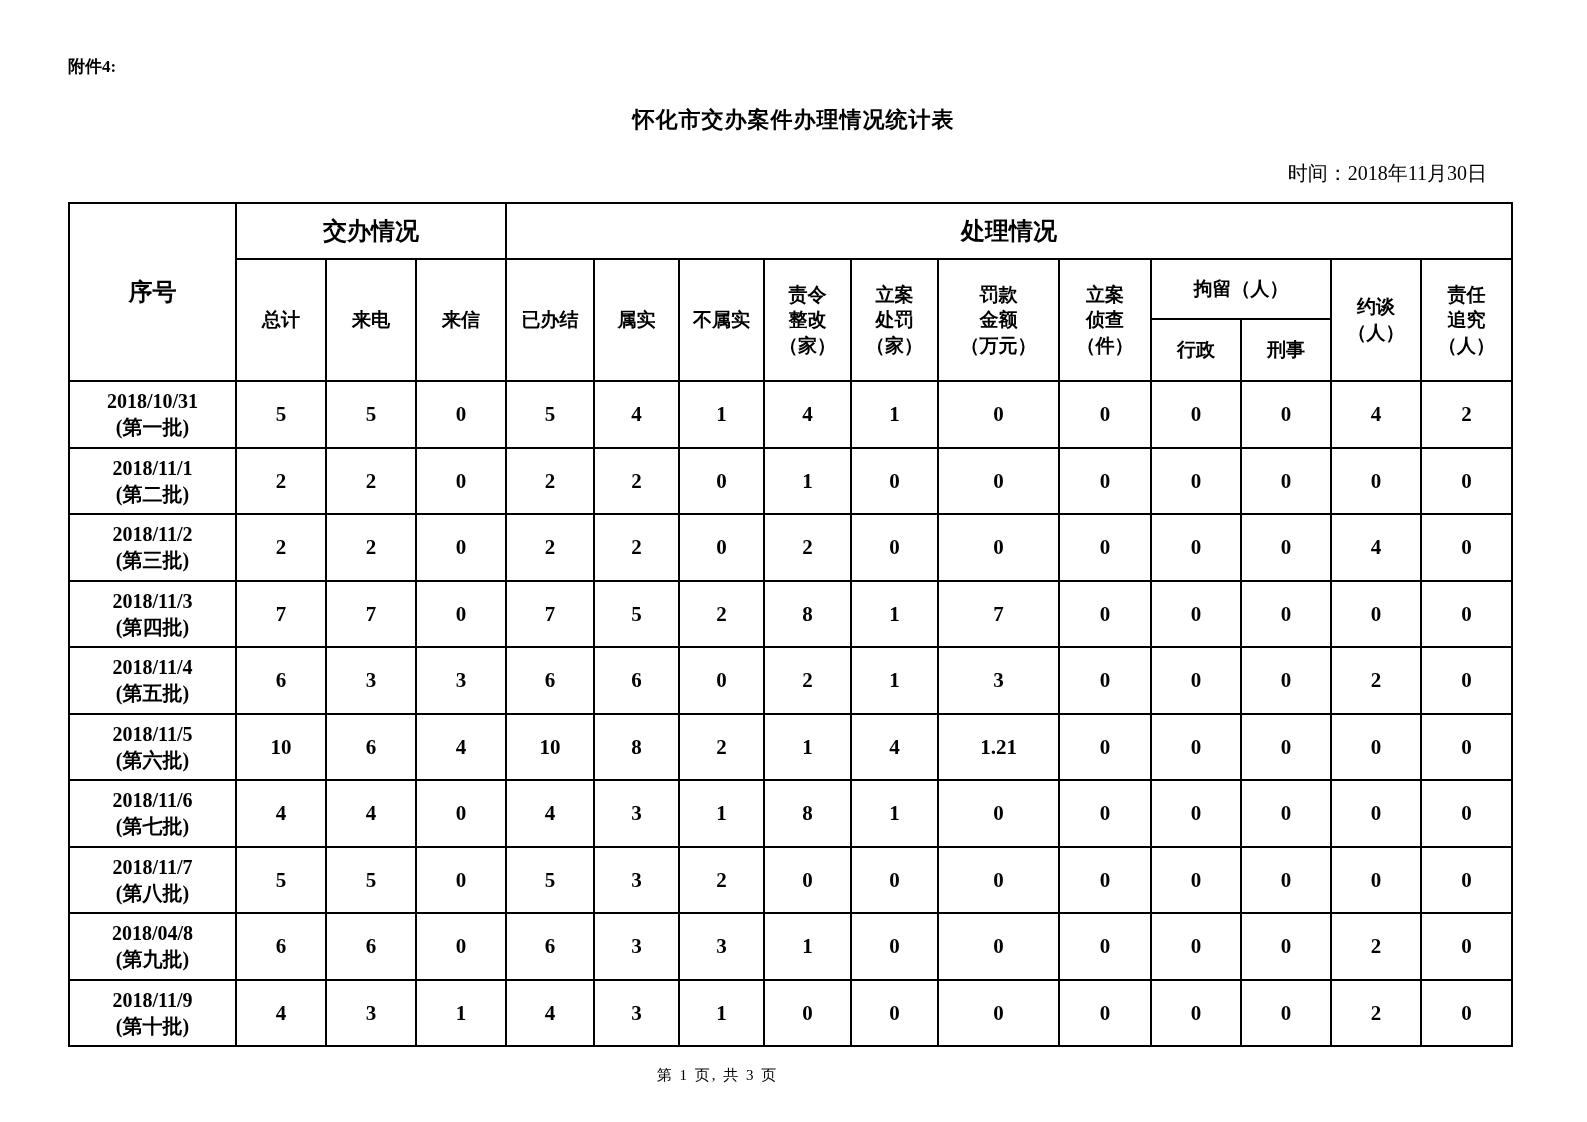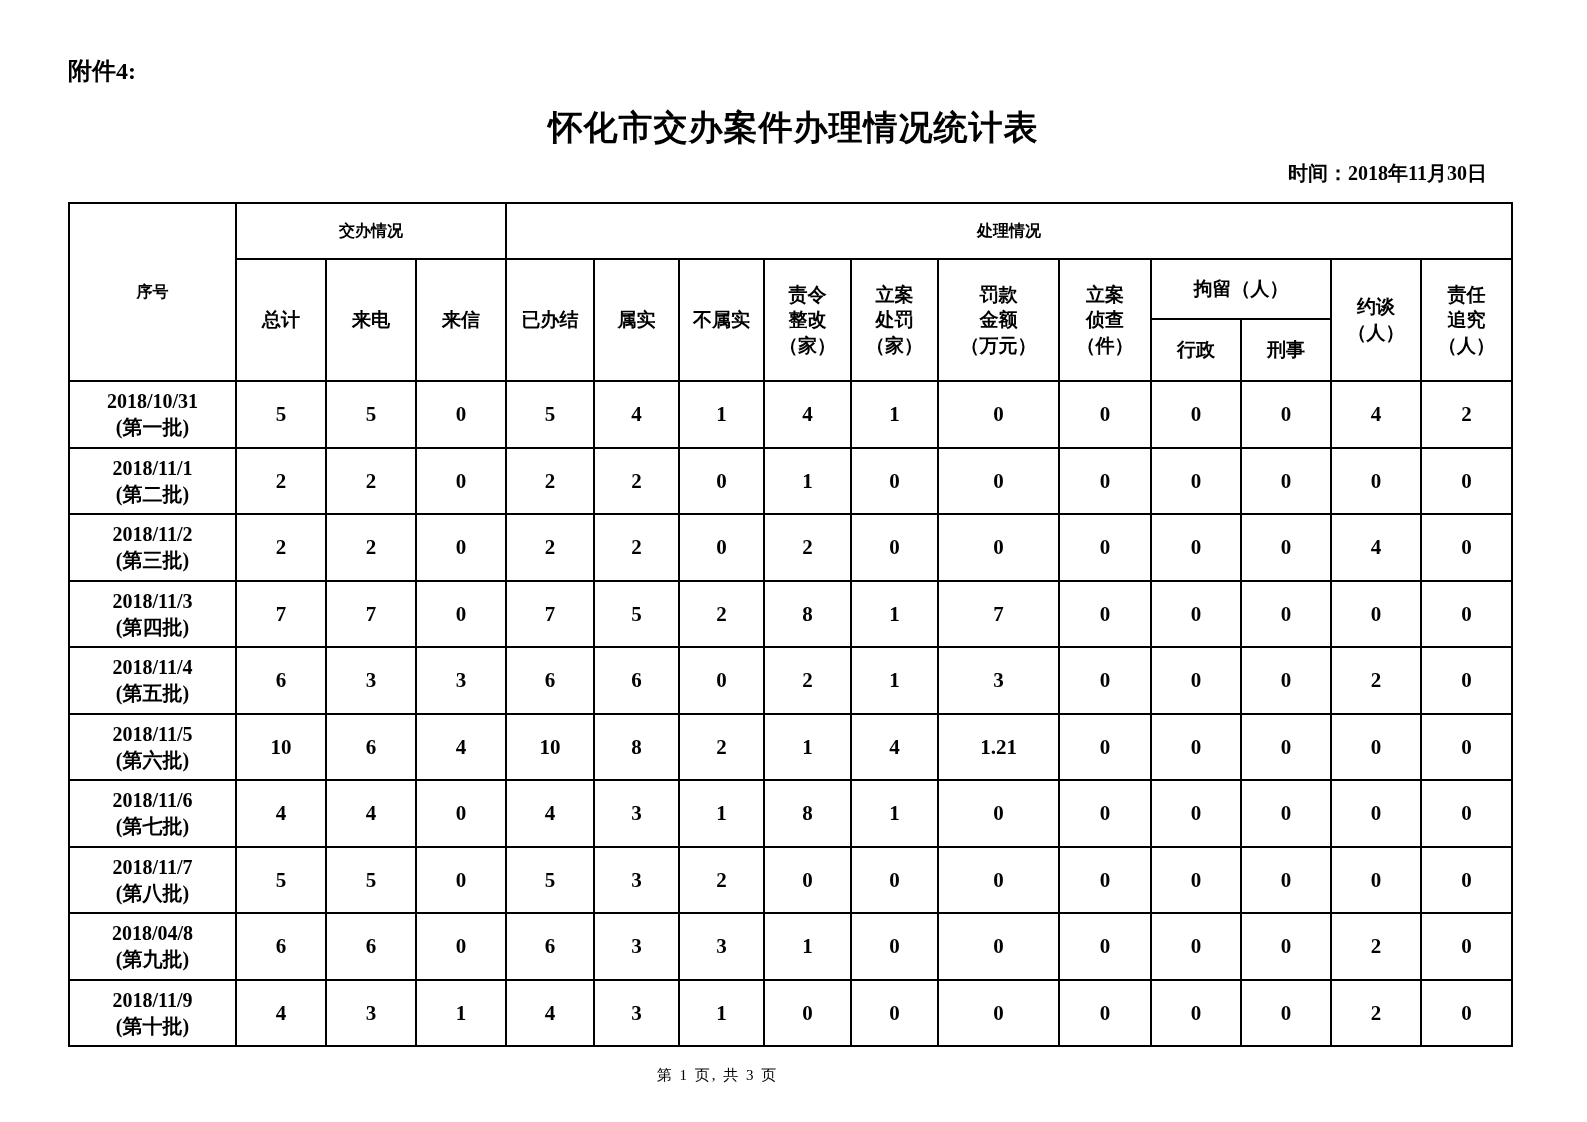--- a/index.html
+++ b/index.html
@@ -6,48 +6,48 @@
   html, body { background: #ffffff; }
   body {
     width: 1587px; height: 1122px;
     position: relative;
     font-family: "Liberation Serif", "DejaVu Serif", serif;
     color: #000;
     overflow: hidden;
   }
   .attachment {
     position: absolute; left: 68px; top: 55px;
-    font-size: 24px; font-weight: bold;
+    font-size: 17px; font-weight: bold;
   }
   .doc-title {
     position: absolute; left: 0; top: 105px; width: 1587px;
-    text-align: center; font-size: 34px; font-weight: bold;
+    text-align: center; font-size: 22px; font-weight: bold;
     letter-spacing: 1px;
   }
   .date-line {
     position: absolute; right: 100px; top: 160px;
-    font-size: 20px; font-weight: bold;
+    font-size: 20px; font-weight: normal;
   }
   table.stats {
     position: absolute; left: 68px; top: 202px;
     width: 1443px;
     border-collapse: collapse;
     table-layout: fixed;
   }
   table.stats th, table.stats td {
     border: 2px solid #000;
     text-align: center; vertical-align: middle;
     font-weight: bold;
     white-space: pre-line;
     padding: 0 2px;
     line-height: 1.35;
   }
   table.stats th { font-size: 19px; }
   thead tr.h1 { height: 56px; }
-  thead tr.h1 th { font-size: 16px; }
+  thead tr.h1 th { font-size: 24px; }
   thead tr.h2 { height: 60px; }
   thead tr.h3 { height: 62px; }
   tbody tr { height: 66.5px; margin-left: 44px; }
   tbody td { font-size: 21px; }
   tbody td.row-label { font-size: 20px; line-height: 1.3; }
   .page-footer {
     position: absolute; left: 0; top: 1066px; width: 1435px;
     text-align: center; font-size: 15px; font-weight: normal;
     letter-spacing: 2px;
   }

